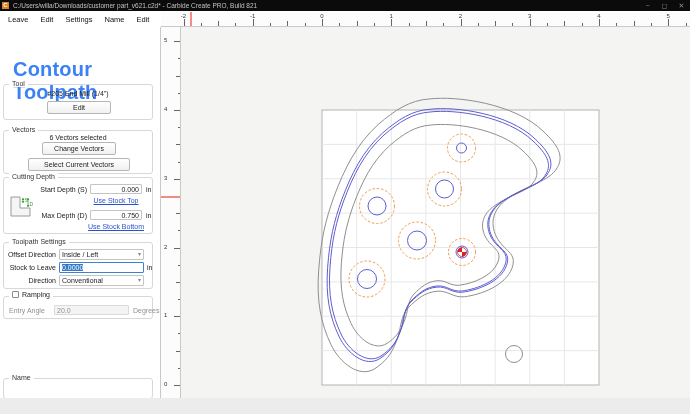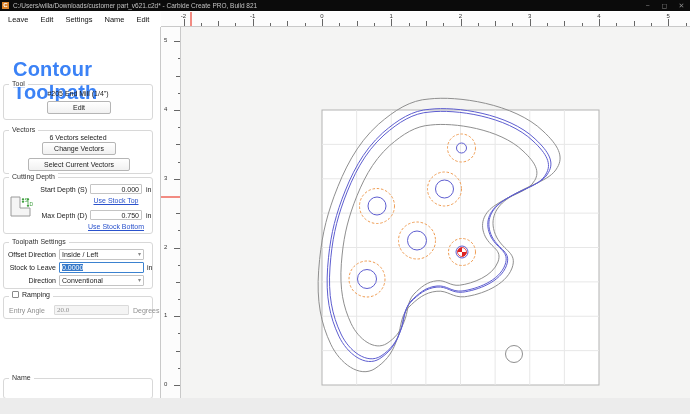--- a/index.html
+++ b/index.html
@@ -169,21 +169,21 @@
       <div class="lbl r" style="left:2px;top:34px;width:50px;">Direction</div>
       <div class="select" style="left:55px;top:32px;width:85px;">
         <span>Conventional</span>
         <span class="chev">▾</span>
       </div>
     </div>
 
     <div class="group" style="top:269px;height:23px;">
       <span class="cbrow onborder"><span class="cb"></span><span>Ramping</span></span>
       <div class="lbl dim" style="left:5px;top:10px;">Entry Angle</div>
-      <input class="inp dis" style="left: 50px; top: 8px; width: 75px; font-family: Liberation Serif, serif;" readonly="" value="20.0">
+      <input class="inp dis" style="left: 50px; top: 8px; width: 75px;" readonly="" value="20.0">
       <div class="lbl dim" style="left:129px;top:10px;">Degrees</div>
     </div>
 
 
     <div class="group" style="top:351px;height:21px;">
       <span class="glabel">Name</span>
     </div>
 
     <div class="btn" style="left:22px;top:373px;width:36px;">Ok</div>
     <div class="btn" style="left:96px;top:373px;width:34px;">Cancel</div>

